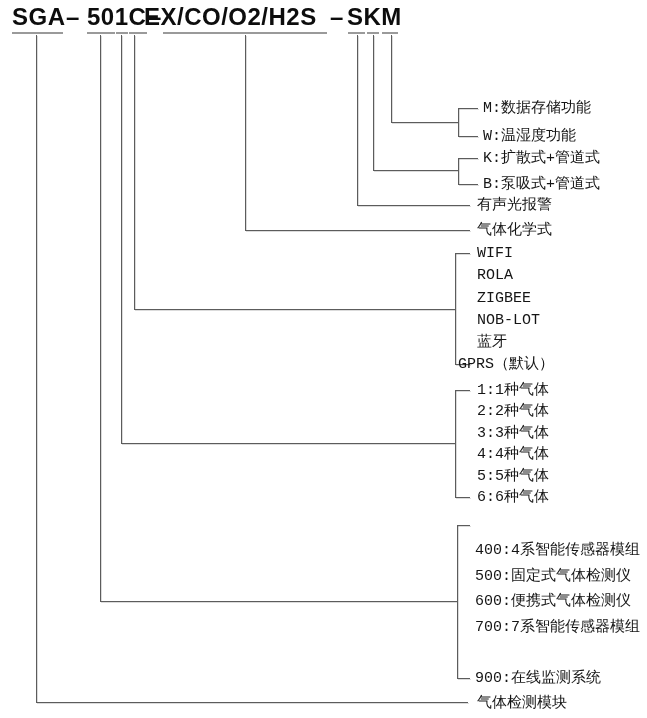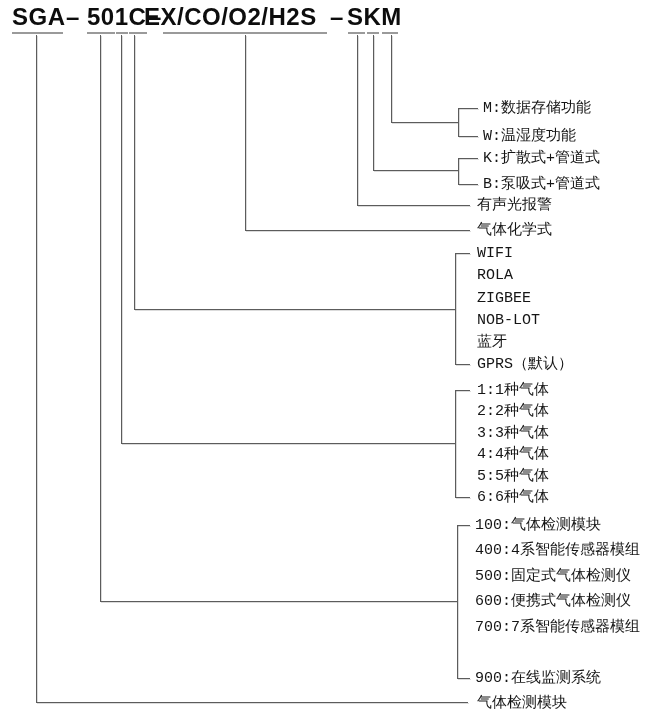--- a/index.html
+++ b/index.html
@@ -86,36 +86,35 @@
   <div class="lbl" style="left:477px;top:230px">气体化学式</div>
 
   <div class="v" style="left:455px;top:253px;height:111px"></div>
   <div class="h" style="left:455px;top:253px;width:15px"></div>
   <div class="h" style="left:455px;top:364px;width:15px"></div>
   <div class="lbl" style="left:477px;top:253px">WIFI</div>
   <div class="lbl" style="left:477px;top:275px">ROLA</div>
   <div class="lbl" style="left:477px;top:298px">ZIGBEE</div>
   <div class="lbl" style="left:477px;top:320px">NOB-LOT</div>
   <div class="lbl" style="left:477px;top:342px">蓝牙</div>
-  <div class="lbl" style="left:477px;top:364px">GPRS（默认）</div>
+  <div class="lbl" style="left:458px;top:364px">GPRS（默认）</div>
 
   <div class="v" style="left:455px;top:390px;height:107px"></div>
   <div class="h" style="left:455px;top:390px;width:15px"></div>
   <div class="h" style="left:455px;top:497px;width:15px"></div>
   <div class="lbl" style="left:477px;top:390px">1:1种气体</div>
   <div class="lbl" style="left:477px;top:411px">2:2种气体</div>
   <div class="lbl" style="left:477px;top:433px">3:3种气体</div>
   <div class="lbl" style="left:477px;top:454px">4:4种气体</div>
   <div class="lbl" style="left:477px;top:476px">5:5种气体</div>
   <div class="lbl" style="left:477px;top:497px">6:6种气体</div>
 
   <div class="v" style="left:457px;top:525px;height:153px"></div>
   <div class="h" style="left:457px;top:525px;width:13px"></div>
   <div class="h" style="left:457px;top:678px;width:13px"></div>
-  <div class="lbl" style="left:475px;top:525px">100:气体检测模块</div>
   <div class="lbl" style="left:475px;top:550px">400:4系智能传感器模组</div>
   <div class="lbl" style="left:475px;top:576px">500:固定式气体检测仪</div>
   <div class="lbl" style="left:475px;top:601px">600:便携式气体检测仪</div>
   <div class="lbl" style="left:475px;top:627px">700:7系智能传感器模组</div>
   <div class="lbl" style="left:475px;top:678px">900:在线监测系统</div>
 
   <div class="lbl" style="left:477px;top:703px">气体检测模块</div>
 
 </div>
 

